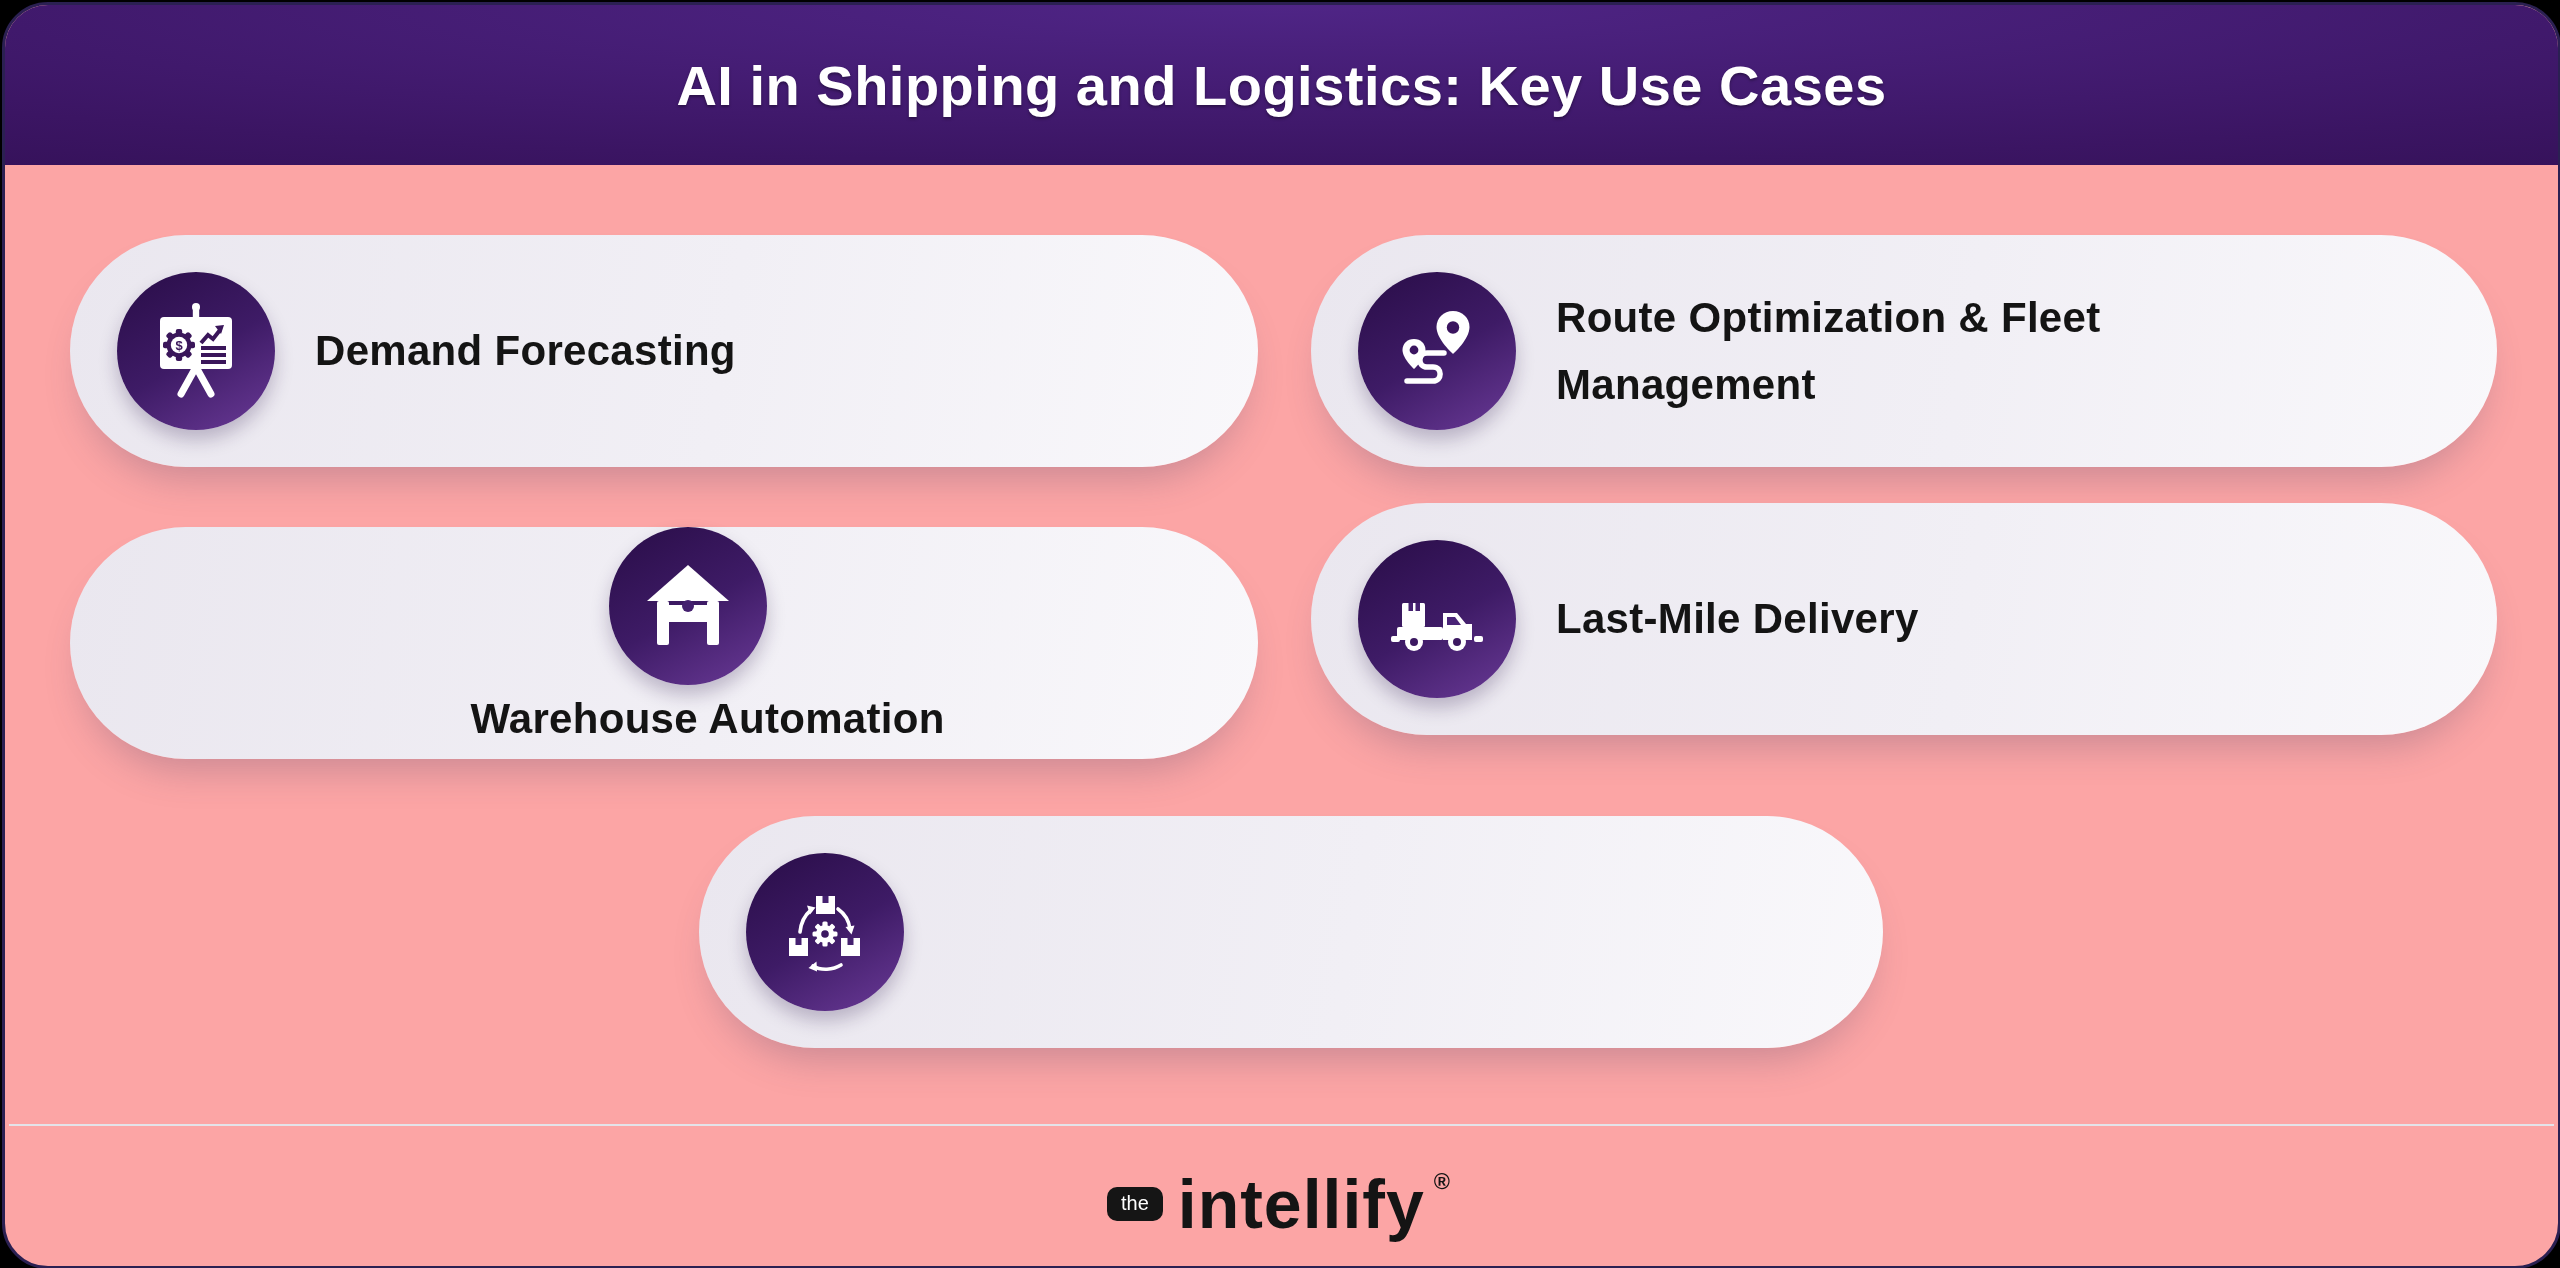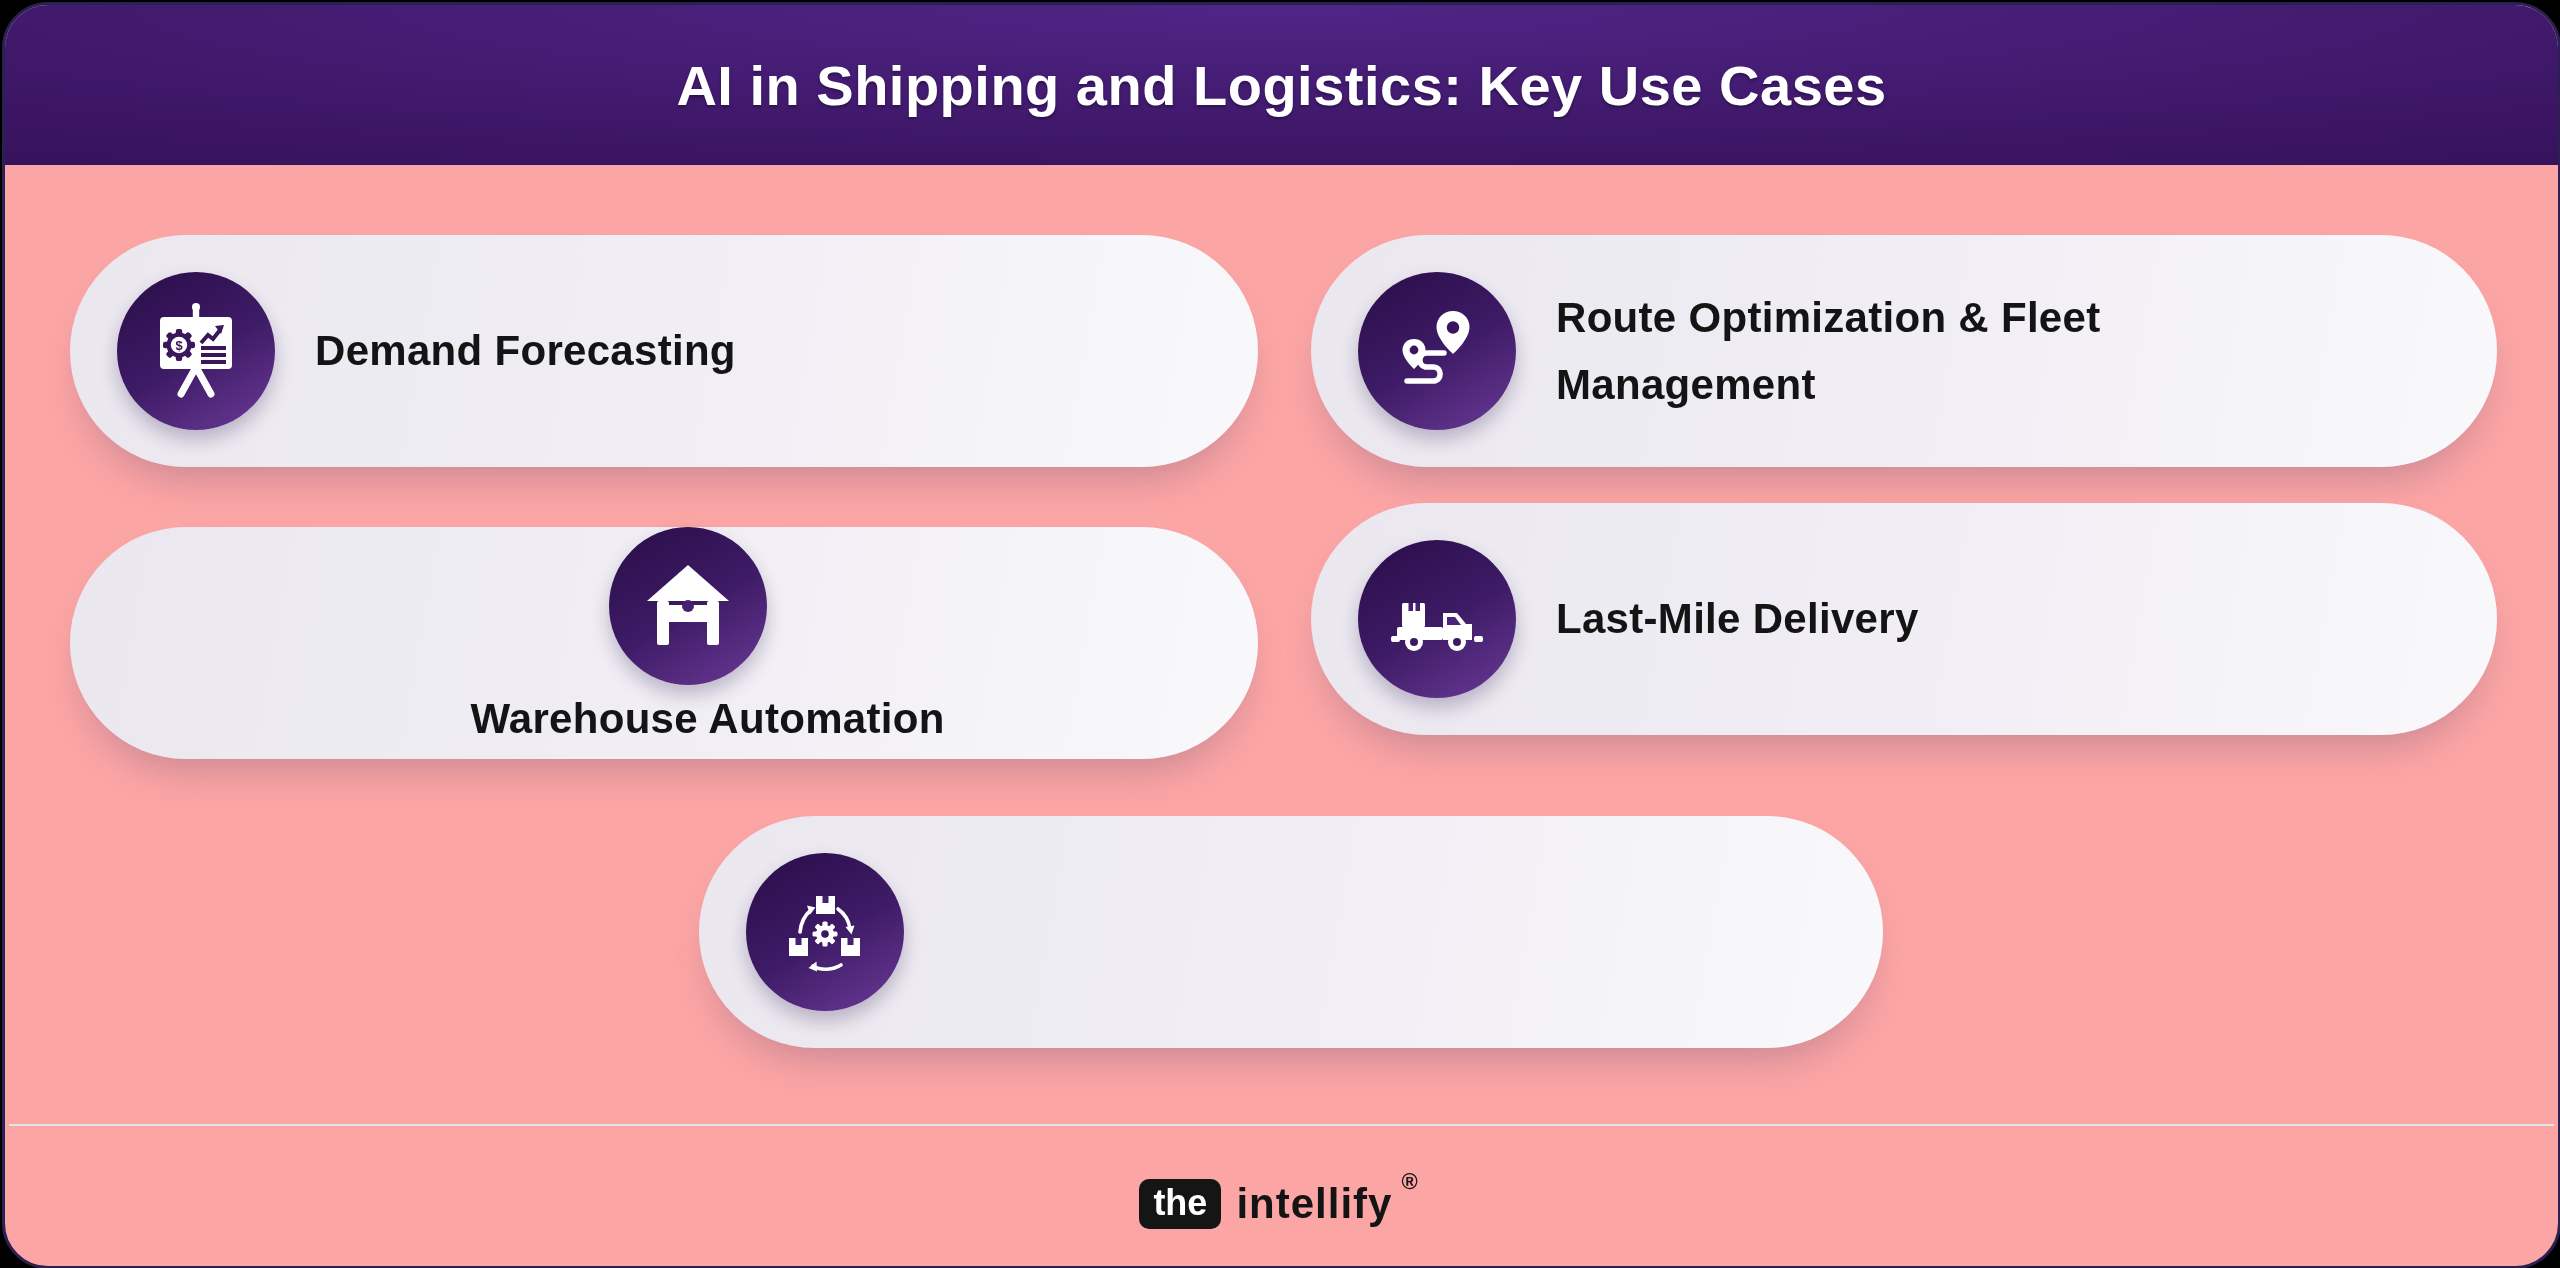--- a/index.html
+++ b/index.html
@@ -84,28 +84,28 @@
     top: 1156px;
     height: 86px;
     display: flex;
     align-items: center;
     justify-content: center;
     gap: 15px;
   }
   .logo-the-badge {
     background: #151515;
     color: #ffffff;
-    font-size: 36px;
-    font-weight: 700;
+    font-size: 20px;
+    font-weight: 400;
     padding: 6px 14px 8px 14px;
     border-radius: 10px;
     line-height: 1;
   }
   .logo-wordmark {
-    font-size: 42px;
+    font-size: 68px;
     font-weight: 700;
     color: #141414;
     letter-spacing: 1px;
     line-height: 1;
   }
   .logo-registered-mark {
     font-size: 22px;
     font-weight: 700;
     color: #141414;
     position: relative;

